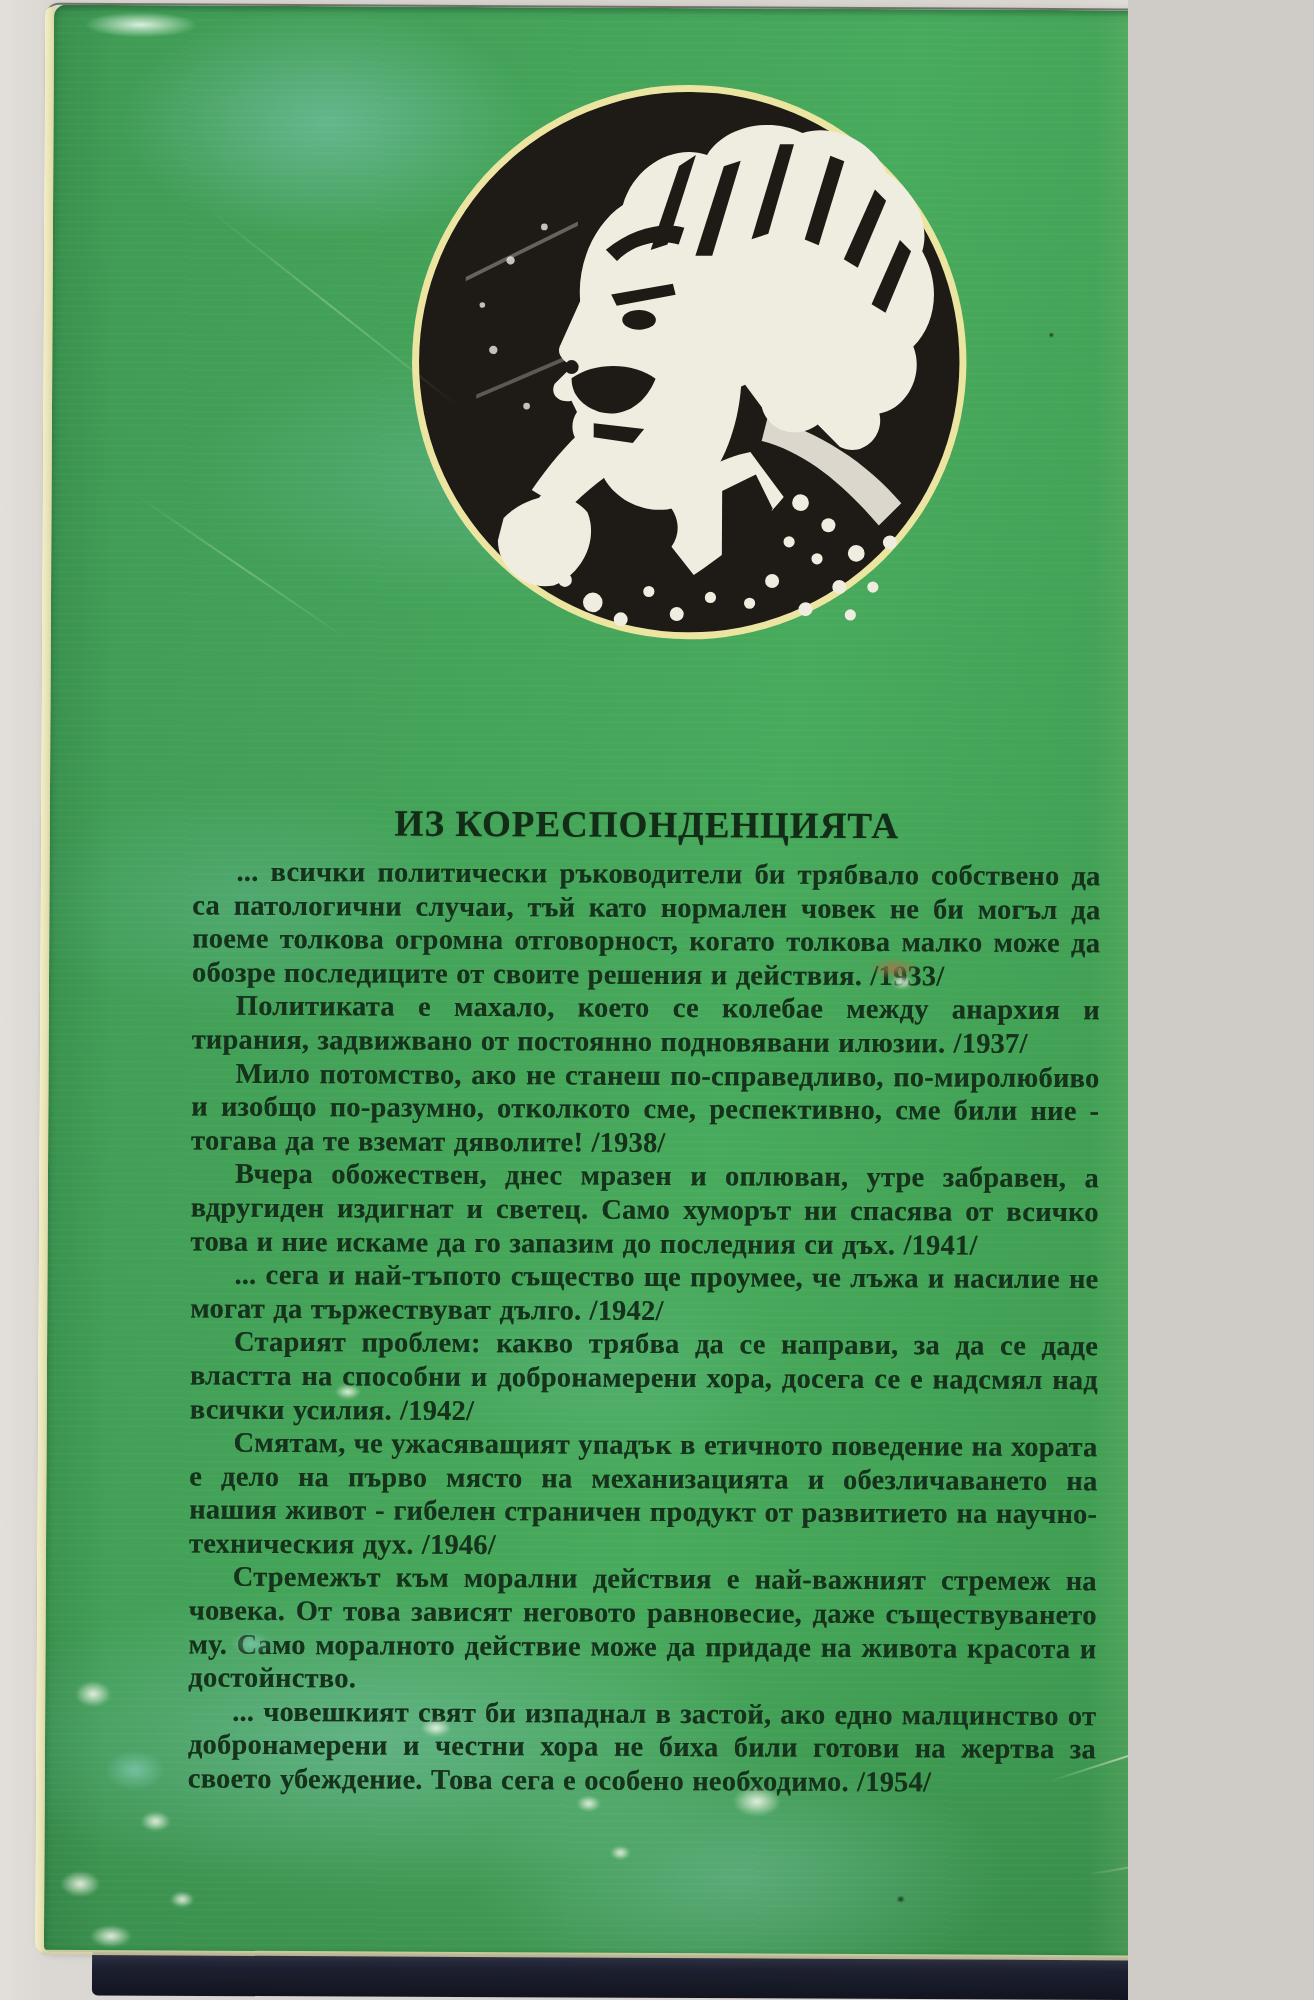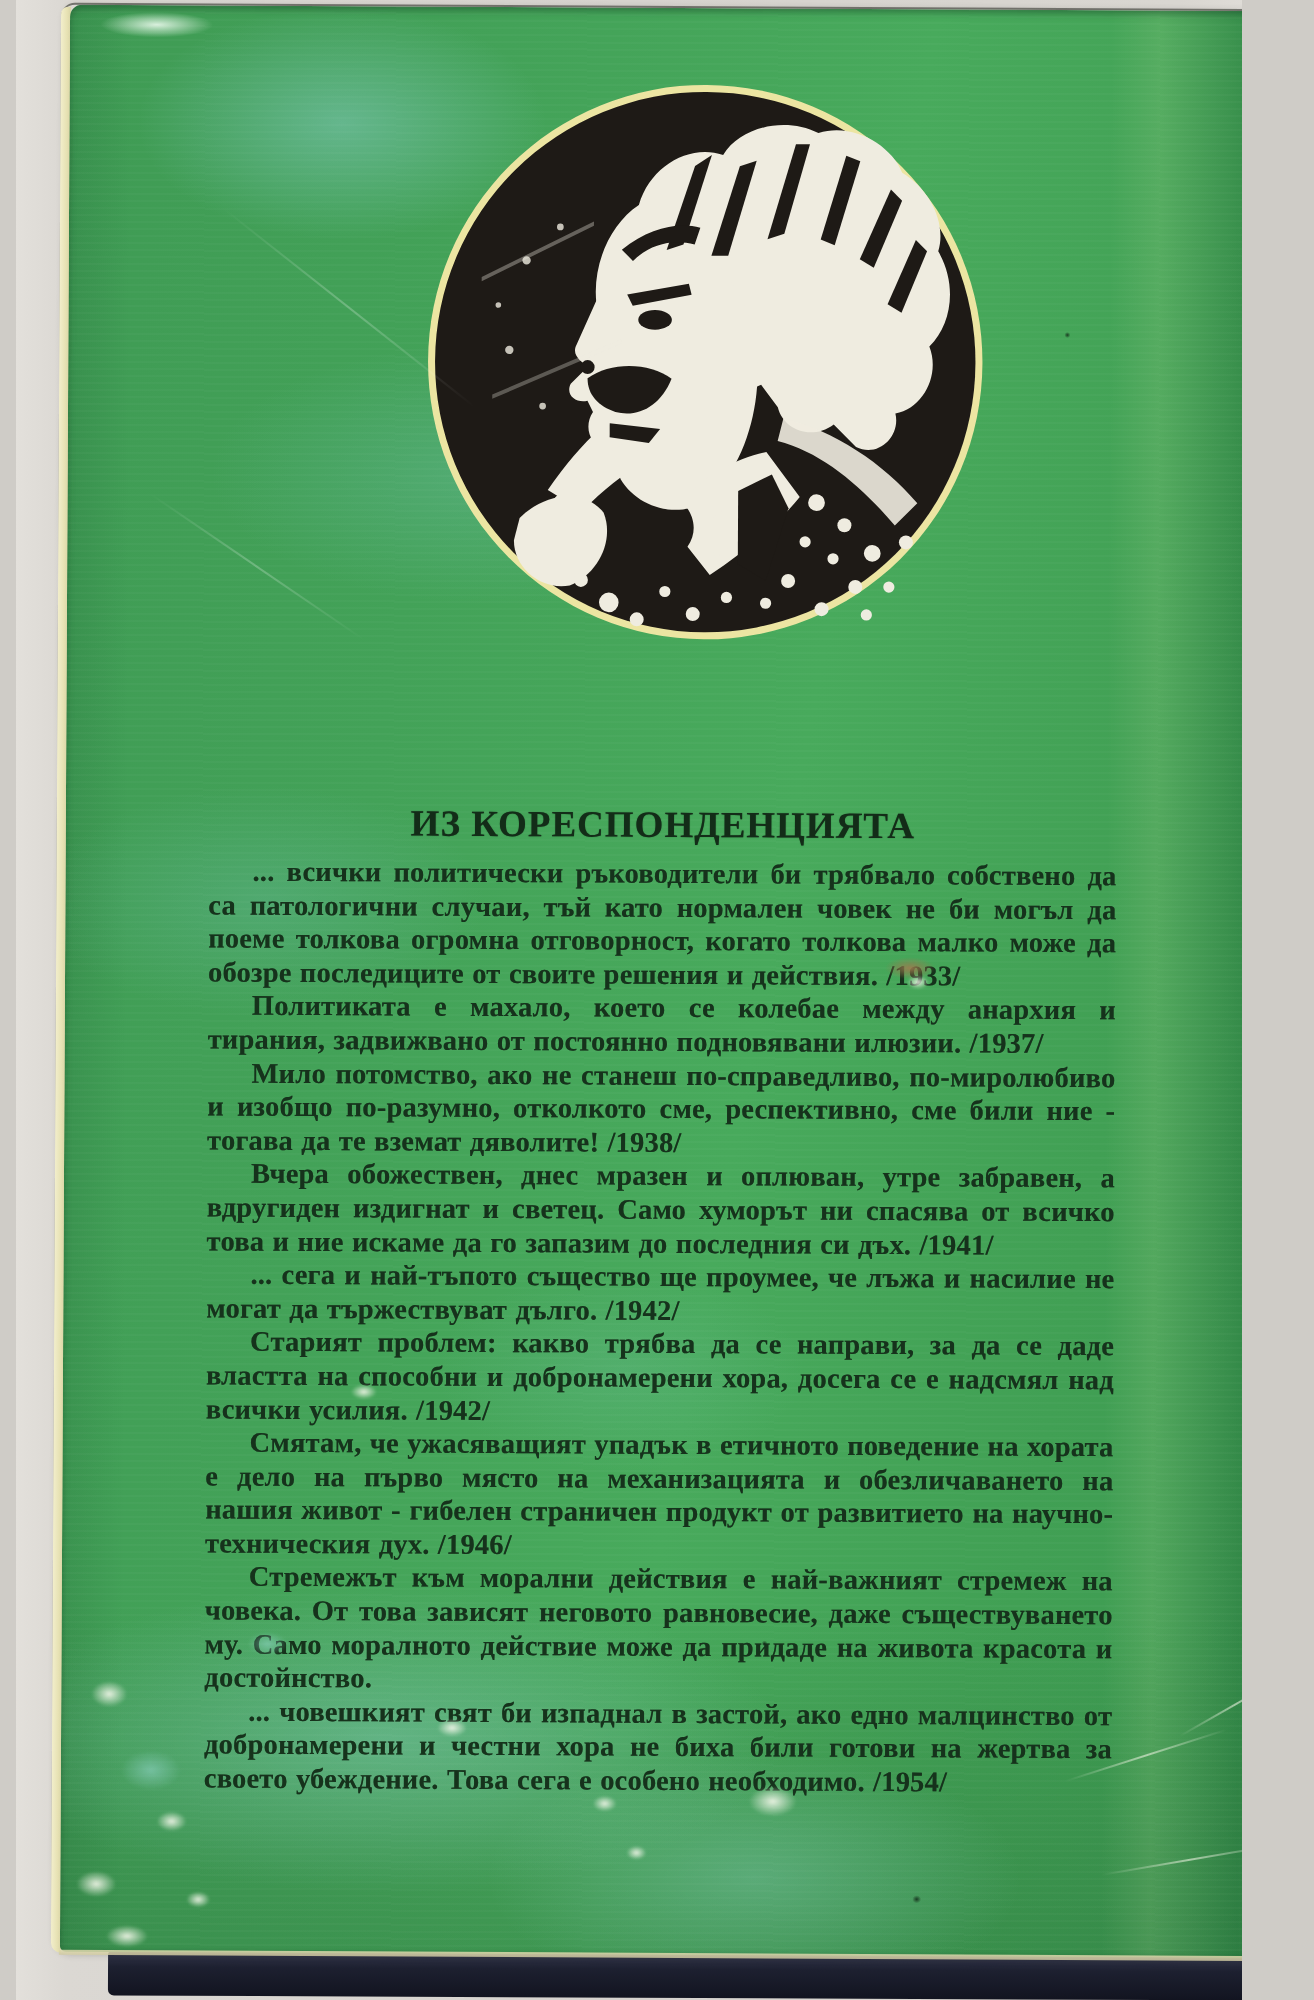--- a/index.html
+++ b/index.html
@@ -1,20 +1,19 @@
 <!DOCTYPE html>
 <html><head>
 <meta charset="utf-8">
 <style>
   html,body{margin:0;padding:0;background:#cfccc7;}
   .stage{
-    position:relative;width:1226px;height:2000px;overflow:hidden;
+    position:relative;width:1128px;height:2000px;overflow:hidden;
     background:linear-gradient(90deg,#e3e0db 0%,#dbd8d3 4%,#d6d3ce 50%,#d9d6d1 95%,#dfdcd7 100%);
     font-family:"Liberation Serif","DejaVu Serif",serif;
-    margin-left:16px;
   }
   
   .book{
     position:absolute;left:40px;top:8px;width:1248px;height:1950px;
     transform:rotate(0.3deg);transform-origin:50% 50%;z-index:2;
     border-radius:14px 10px 10px 18px;
     box-shadow:0 -2px 0 rgba(40,42,34,.55), 3px 0 6px rgba(60,60,55,.25);
   }
   .page-edge{
     position:absolute;left:0;top:2px;bottom:2px;width:10px;

